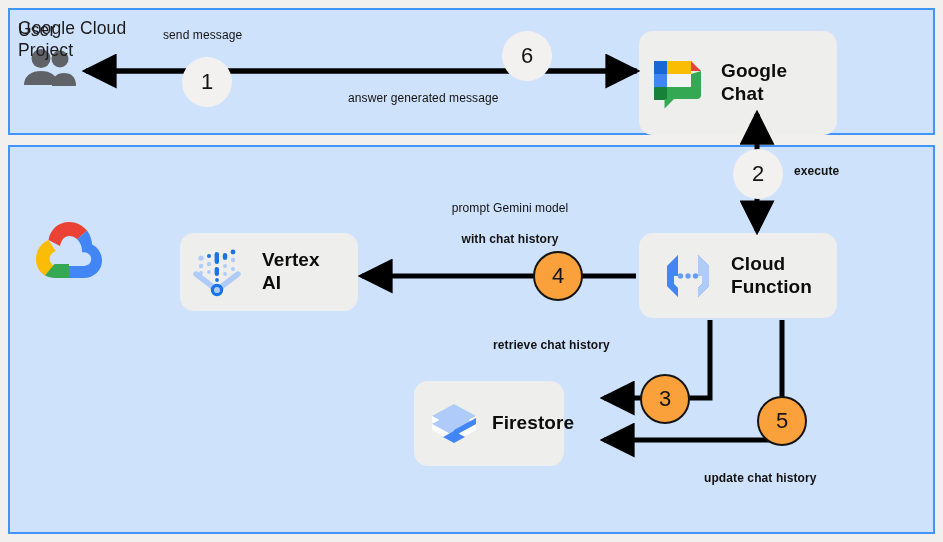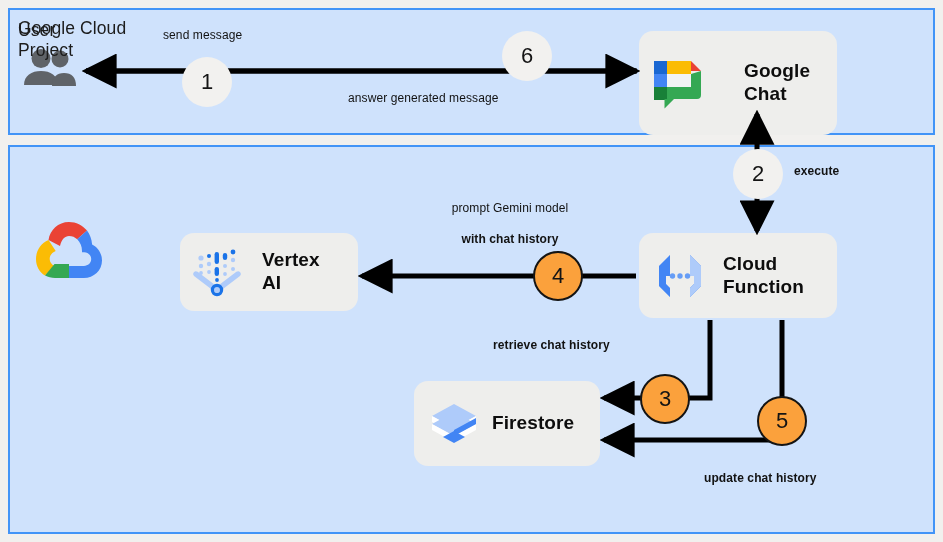--- a/index.html
+++ b/index.html
@@ -53,27 +53,27 @@
   .svc-label {
     color: #0d0d0d;
     font-size: 19px;
     font-weight: 700;
     line-height: 1.2;
     letter-spacing: .1px;
     white-space: pre-line;
   }
   .svc-ico { flex: none; display: block; }
 
-  #svc-chat     { left: 639px; top: 31px;  width: 198px; height: 104px;  padding-left: 10px; gap: 23px; }
+  #svc-chat     { left: 639px; top: 31px;  width: 198px; height: 104px;  padding-left: 10px; }
   #svc-chat .svc-label     { margin-left: 14px; }
   #svc-vertex   { left: 180px; top: 233px; width: 178px; height: 78px;  padding-left: 10px; }
   #svc-vertex .svc-label   { margin-left: 12px; }
-  #svc-cf       { left: 639px; top: 233px; width: 198px; height: 85px;  padding-left: 12px; }
+  #svc-cf       { left: 639px; top: 233px; width: 198px; height: 85px;  padding-left: 20px; }
   #svc-cf .svc-label       { margin-left: 14px; }
-  #svc-firestore{ left: 414px; top: 381px; width: 186px; height: 85px;  padding-left: 12px; }
+  #svc-firestore{ left: 414px; top: 381px; width: 150px; height: 85px;  padding-left: 12px; }
   #svc-firestore .svc-label{ margin-left: 10px; }
 
   
   .badge {
     position: absolute;
     border-radius: 50%;
     display: flex;
     align-items: center;
     justify-content: center;
     font-size: 22px;

